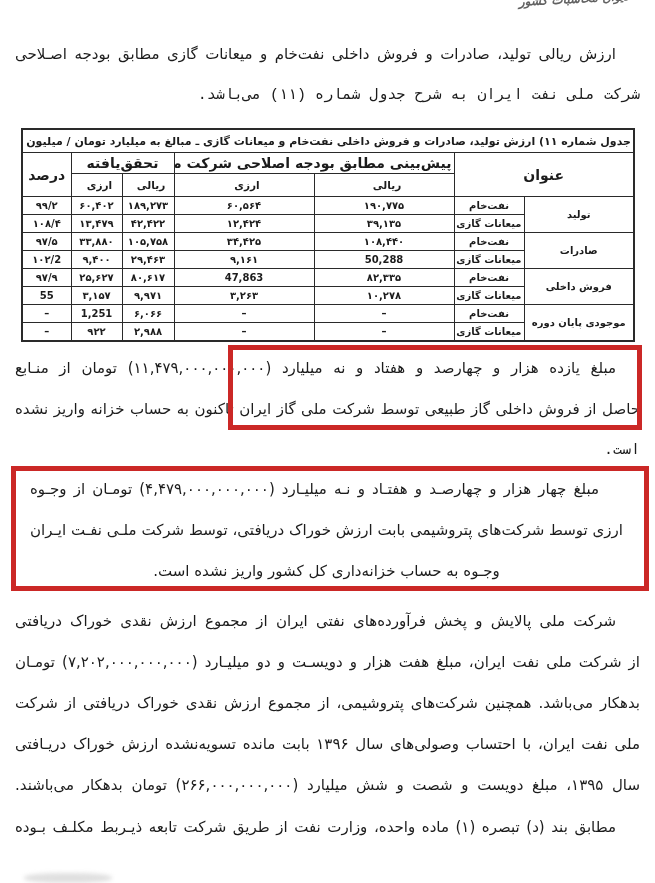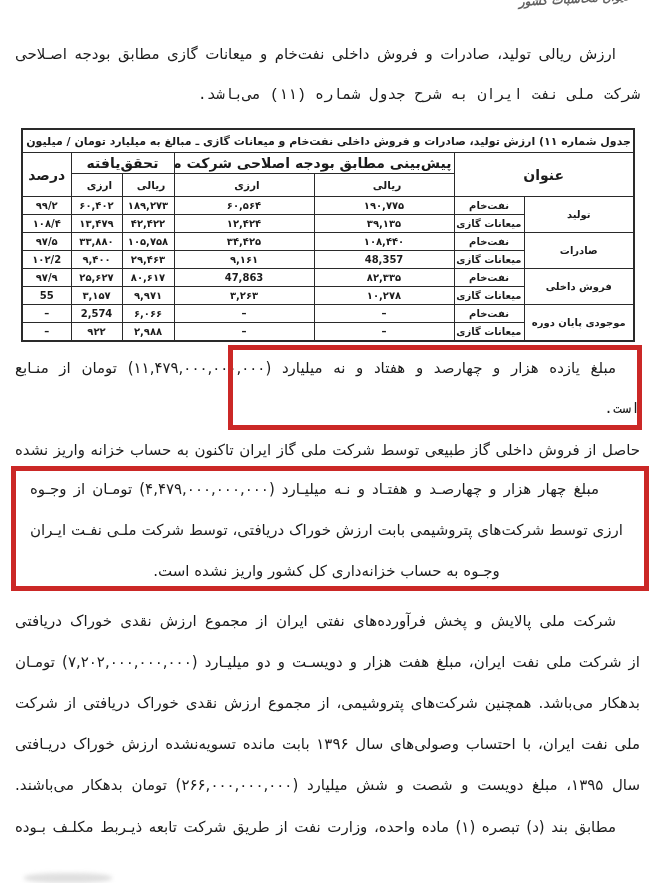--- a/index.html
+++ b/index.html
@@ -118,21 +118,21 @@
         <td rowspan="2">صادرات</td>
         <td>نفت‌خام</td>
         <td>۱۰۸,۴۴۰</td>
         <td>۳۴,۴۲۵</td>
         <td>۱۰۵,۷۵۸</td>
         <td>۳۳,۸۸۰</td>
         <td>۹۷/۵</td>
       </tr>
       <tr class="r-data">
         <td>میعانات گازی</td>
-        <td>48,357</td>
+        <td>50,288</td>
         <td>۹,۱۶۱</td>
         <td>۲۹,۴۶۳</td>
         <td>۹,۴۰۰</td>
         <td>۱۰۲/2</td>
       </tr>
 
       <tr class="r-data">
         <td rowspan="2">فروش داخلی</td>
         <td>نفت‌خام</td>
         <td>۸۲,۳۳۵</td>
@@ -149,39 +149,39 @@
         <td>۳,۱۵۷</td>
         <td>55</td>
       </tr>
 
       <tr class="r-data">
         <td rowspan="2">موجودی پایان دوره</td>
         <td>نفت‌خام</td>
         <td>–</td>
         <td>–</td>
         <td>۶,۰۶۶</td>
-        <td>2,574</td>
+        <td>1,251</td>
         <td>–</td>
       </tr>
       <tr class="r-data">
         <td>میعانات گازی</td>
         <td>–</td>
         <td>–</td>
         <td>۲,۹۸۸</td>
         <td>۹۲۲</td>
         <td>–</td>
       </tr>
     </tbody>
       </table>
   </div>
 
   <div class="para" id="para1">
     <div class="para-line stretch indent">مبلغ یازده هزار و چهارصد و هفتاد و نه میلیارد (۱۱,۴۷۹,۰۰۰,۰۰۰,۰۰۰) تومان از منـابع</div>
+    <div class="para-line stretch">حاصل از فروش داخلی گاز طبیعی توسط شرکت ملی گاز ایران تاکنون به حساب خزانه واریز نشده</div>
     <div class="para-line last-right">است.</div>
-    <div class="para-line stretch">حاصل از فروش داخلی گاز طبیعی توسط شرکت ملی گاز ایران تاکنون به حساب خزانه واریز نشده</div>
   </div>
 
   <div class="para" id="para2">
     <div class="para-line stretch indent">مبلغ چهار هزار و چهارصـد و هفتـاد و نـه میلیـارد (۴,۴۷۹,۰۰۰,۰۰۰,۰۰۰) تومـان از وجـوه</div>
     <div class="para-line stretch">ارزی توسط شرکت‌های پتروشیمی بابت ارزش خوراک دریافتی، توسط شرکت ملـی نفـت ایـران</div>
     <div class="para-line last-center">وجـوه به حساب خزانه‌داری کل کشور واریز نشده است.</div>
   </div>
 
   <div class="para" id="para3">
     <div class="para-line stretch indent">شرکت ملی پالایش و پخش فرآورده‌های نفتی ایران از مجموع ارزش نقدی خوراک دریافتی</div>

